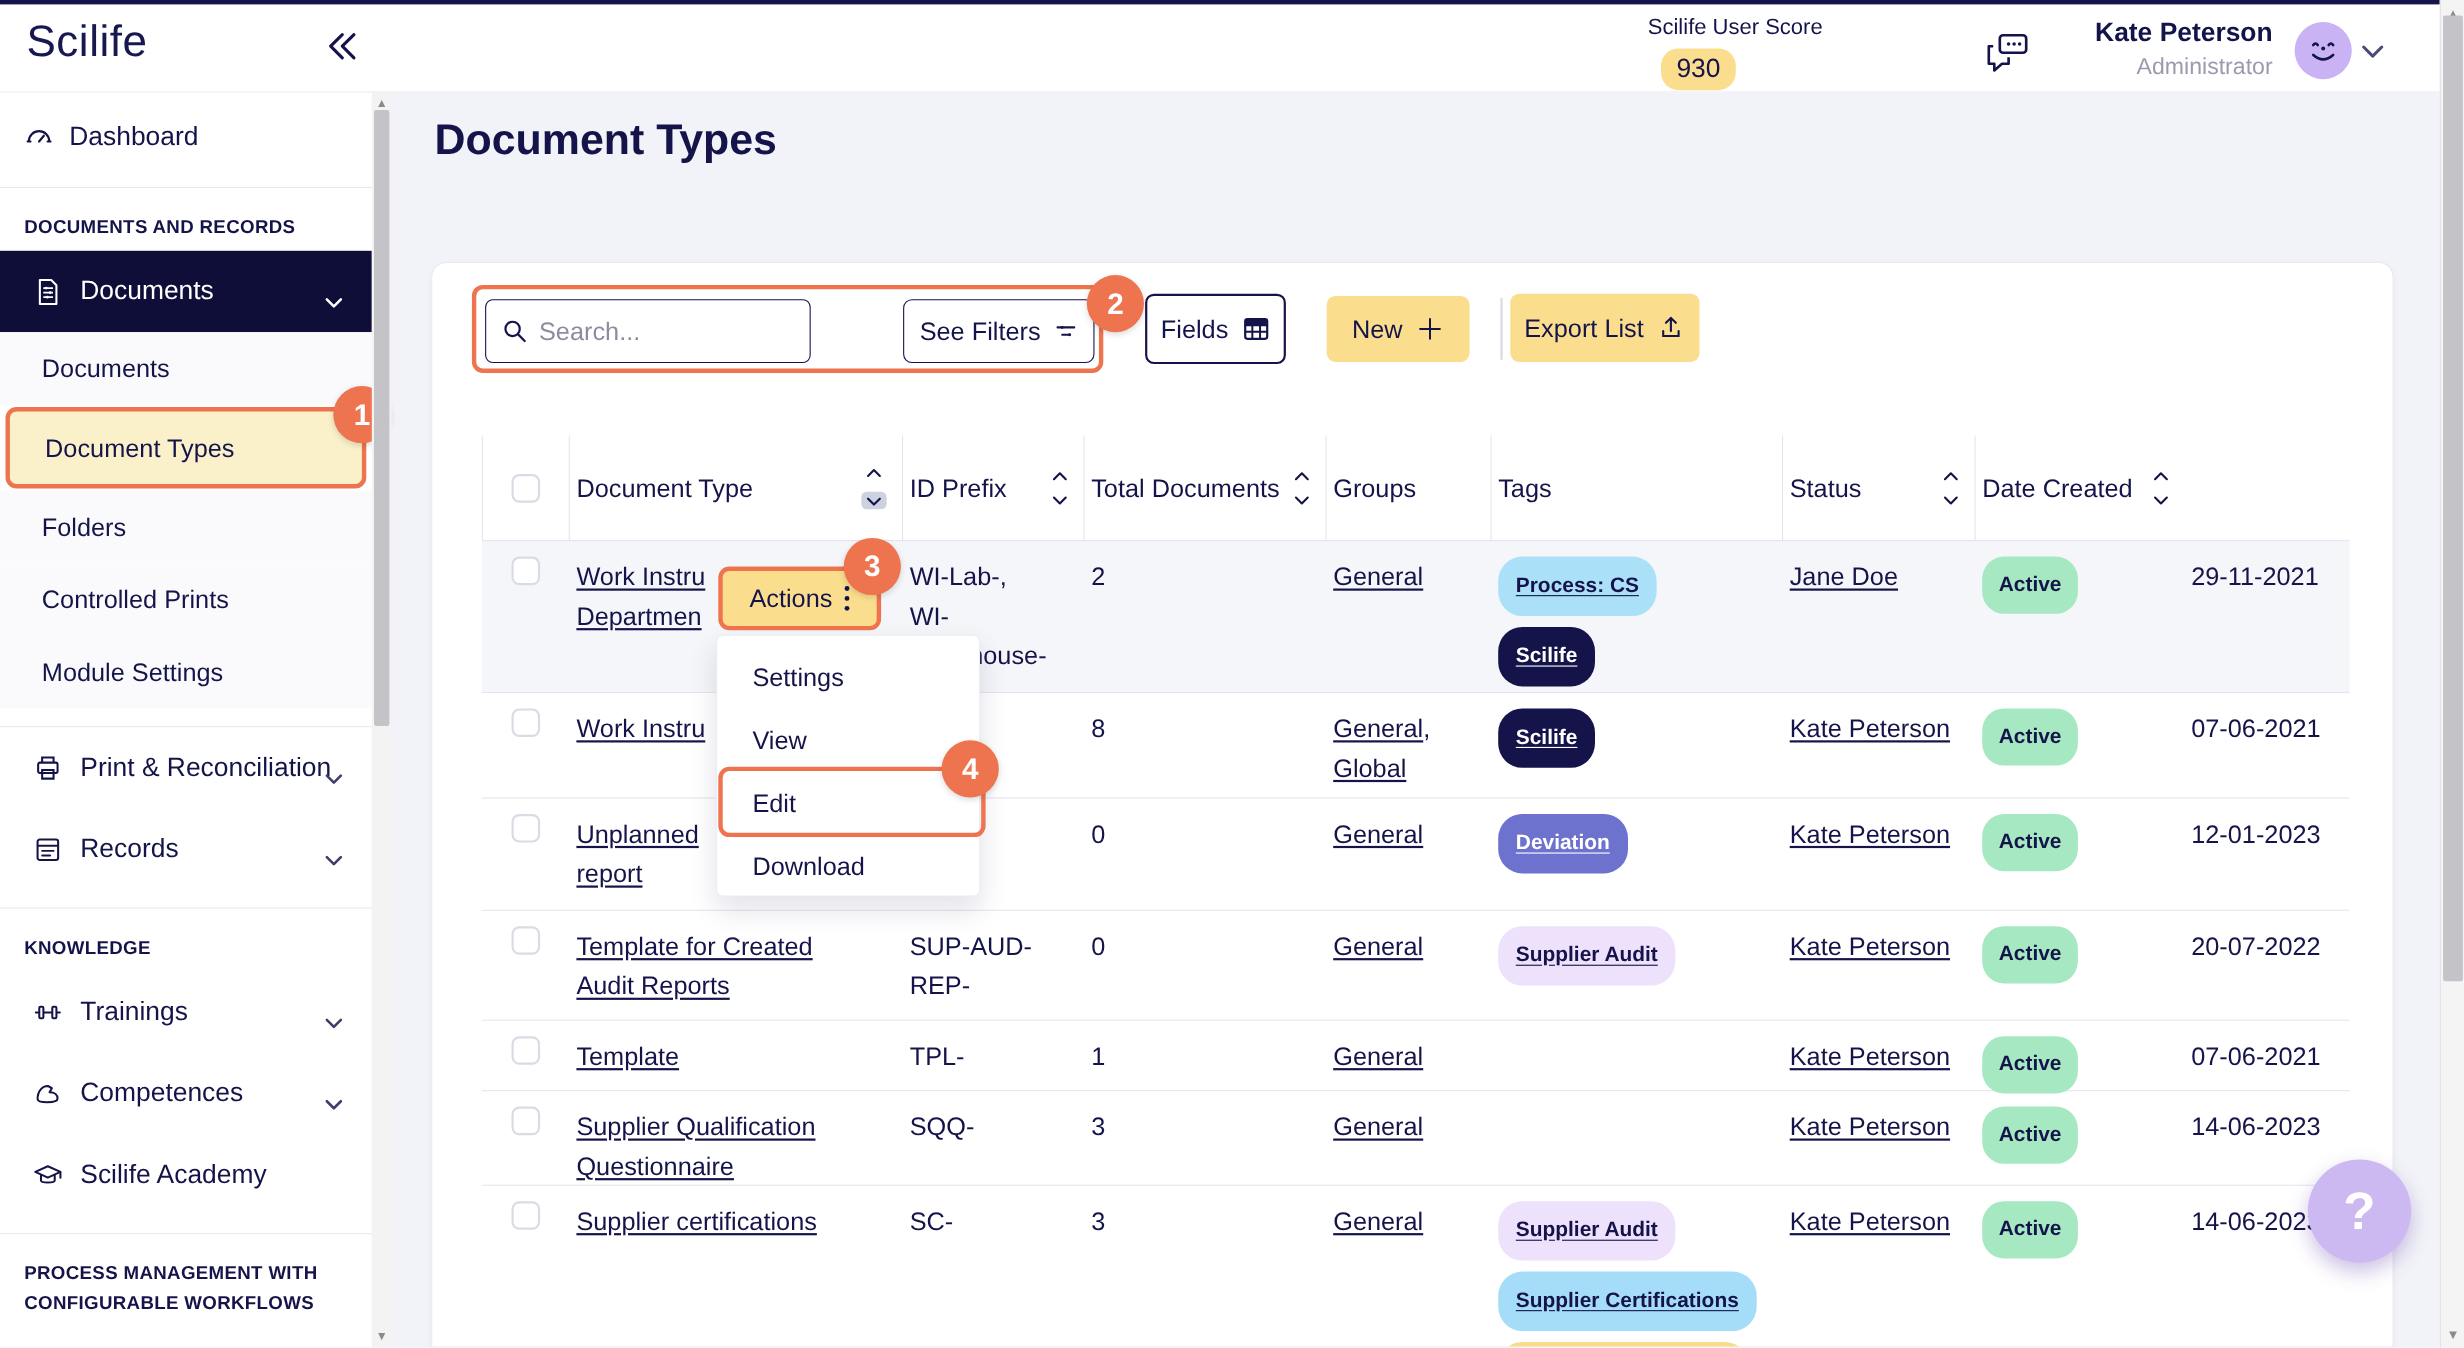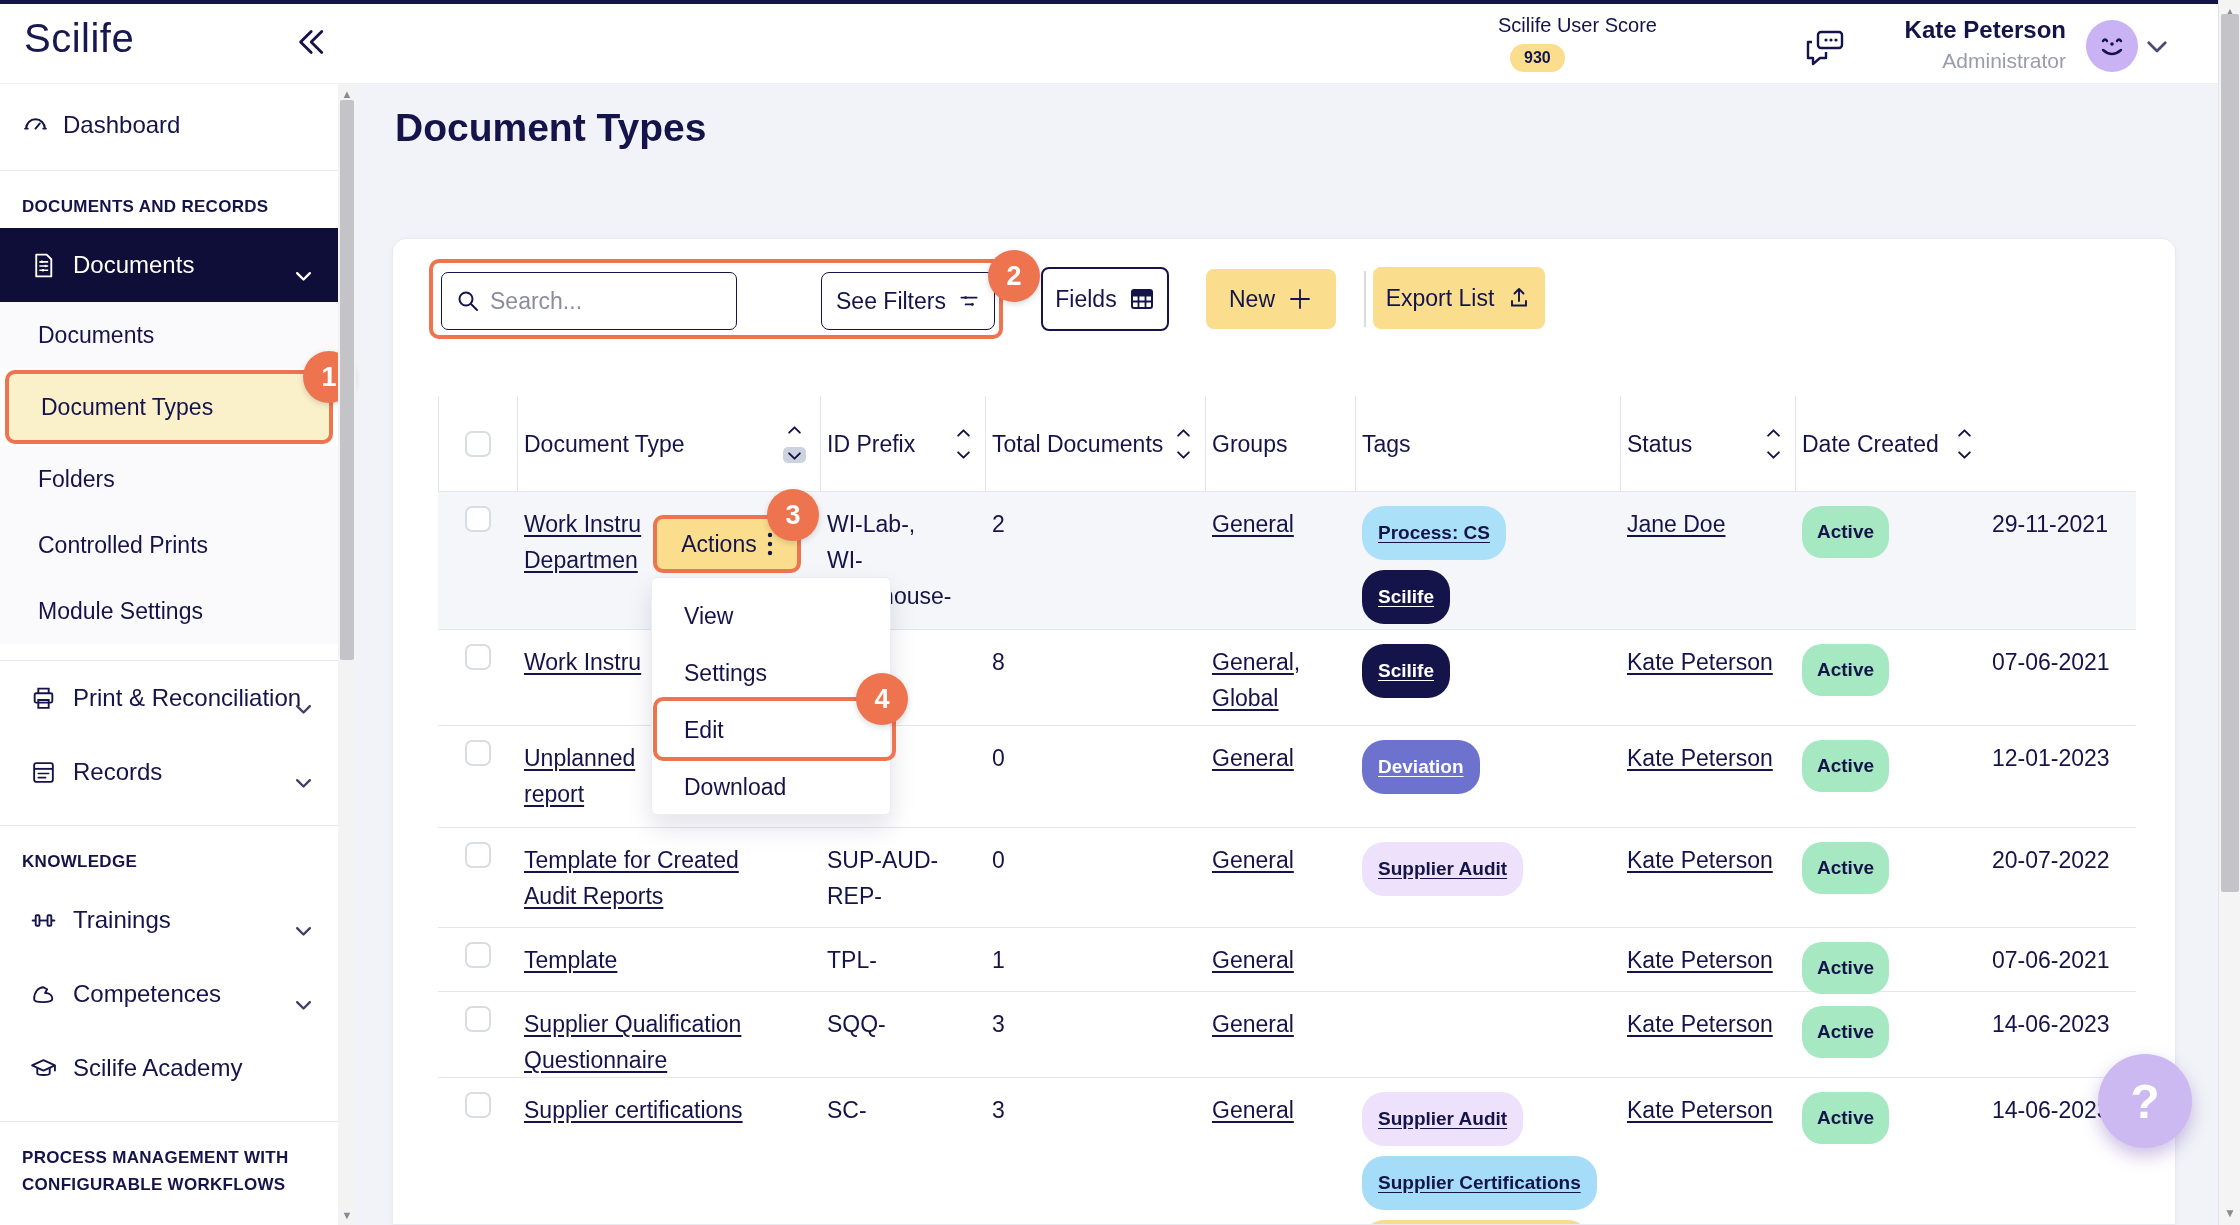--- a/index.html
+++ b/index.html
@@ -15,21 +15,21 @@
            border-bottom:1px solid #EEEEF4; z-index:10; }
   .logo { position:absolute; left:24px; top:12px; font-size:40px; font-weight:500; letter-spacing:.5px; color:#181850; }
   .collapse-btn { position:absolute; left:290px; top:18px; width:40px; height:40px; color:#14144A; cursor:pointer; }
   .app-title-block { position:absolute; left:1128px; top:10px; white-space:nowrap; }
   .app-title { font-size:26px; font-weight:600; color:#14144A; }
   .app-subtitle { font-size:21px; color:#8F8FA3; margin-left:10px; }
   .app-version { font-size:21px; font-style:italic; color:#3A3A5E; margin-top:4px; }
   .score-block { position:absolute; left:1498px; top:10px; }
   .score-label { font-size:20px; color:#14144A; }
   .score-badge { display:inline-block; margin-top:7px; margin-left:12px; background:#FADE8D; color:#14144A;
-                 font-size:16px; font-weight:700; padding:5px 14px; border-radius:16px;text-align:center; }
+                 font-size:24px; font-weight:400; padding:5px 14px; border-radius:16px;text-align:center; }
   .chat-icon { position:absolute; left:1802px; top:22px; width:44px; height:42px; color:#14144A; cursor:pointer; }
   .user-text { position:absolute; left:1856px; top:12px; width:210px; text-align:right; cursor:pointer; }
   .user-name { font-size:24px; font-weight:700; color:#14144A; }
   .user-role { font-size:21px; color:#9B9BAF; margin-top:5px; }
   .avatar { position:absolute; left:2086px; top:16px; width:52px; height:52px; border-radius:50%;
             background:#C9B3F4; cursor:pointer; }
   .user-chevron { position:absolute; left:2146px; top:36px; width:22px; height:14px; color:#4A4A75; cursor:pointer; }
 
   
   aside { position:absolute; left:0; top:84px; width:338px; height:1141px; background:#FFFFFF; z-index:5; }
@@ -573,22 +573,22 @@
             <span class="tag" style="background: rgb(165, 220, 248); color: rgb(20, 20, 74);">Supplier Certifications</span>
             <span class="tag" style="background: rgb(248, 220, 140); color: rgb(20, 20, 74);">Supplier Qualification</span>
           </div>
           <div class="tcell bd"><span class="link">Kate Peterson</span></div>
           <div class="tcell bd"><span class="status-pill">Active</span></div>
           <div class="tcell bd">14-06-2023</div>
         </div>
       </div>
 
     <div class="menu" id="actions-dropdown">
+        <div class="menu-item">Settings</div>
         <div class="menu-item">View</div>
-        <div class="menu-item">Settings</div>
         <div class="menu-item">Edit</div>
         <div class="menu-item">Download</div>
       </div>
 
     <button class="actions-btn">
       <span>Actions</span>
       <svg class="kebab" viewBox="0 0 6 24">
           <circle cx="3" cy="3" r="2.2" fill="currentColor"></circle>
           <circle cx="3" cy="12" r="2.2" fill="currentColor"></circle>
           <circle cx="3" cy="21" r="2.2" fill="currentColor"></circle>

